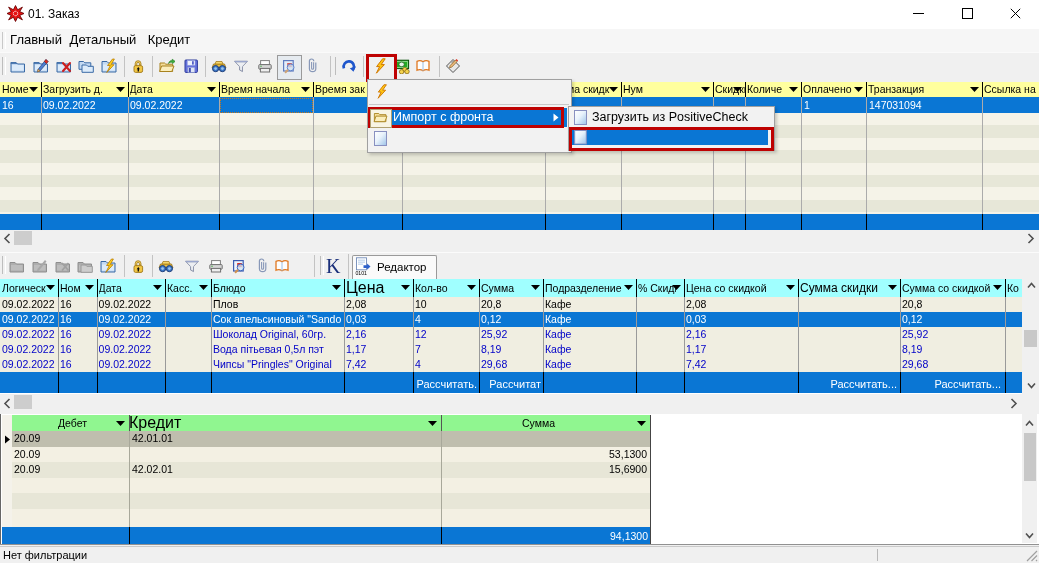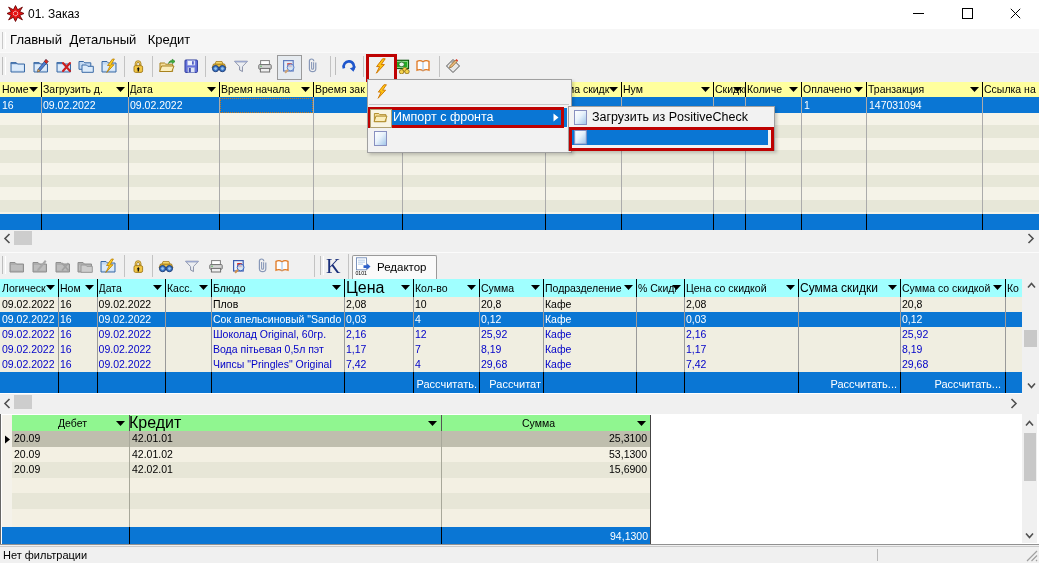--- a/index.html
+++ b/index.html
@@ -501,27 +501,25 @@
 <svg style="position:absolute;left:428px;top:420.5px" width="9" height="5" viewBox="0 0 9 5">
       <path d="M0 0 h9 l-4.5 5 z" fill="#000"></path>
     </svg>
 <span class="t" style="left:441px;top:415px;width:195px;height:16px;line-height:16px;font-size:10.5px;color:#000;text-align:center">Сумма</span>
 <svg style="position:absolute;left:637px;top:420.5px" width="9" height="5" viewBox="0 0 9 5">
       <path d="M0 0 h9 l-4.5 5 z" fill="#000"></path>
     </svg>
 <div style="position:absolute;left:12px;top:431px;width:638px;height:15.5px;background:#bfbeae"></div>
 <span class="t" style="left:14px;top:431px;width:100px;height:15.5px;line-height:15.5px;font-size:10.5px;color:#000">20.09</span>
 <span class="t" style="left:132px;top:431px;width:200px;height:15.5px;line-height:15.5px;font-size:10.5px;color:#000">42.01.01</span>
-<span class="t" style="left:441px;top:431px;width:206px;height:15.5px;line-height:15.5px;font-size:10.5px;color:#000;text-align:right">25,3100</span>
 <svg style="position:absolute;left:3.5px;top:434.5px" width="7" height="9" viewBox="0 0 7 9">
       <path d="M1 0.5 L6 4.5 1 8.5 z" fill="#000"></path>
     </svg>
 <div style="position:absolute;left:12px;top:446.5px;width:638px;height:15.5px;background:#f3f0e3"></div>
 <span class="t" style="left:14px;top:446.5px;width:100px;height:15.5px;line-height:15.5px;font-size:10.5px;color:#000">20.09</span>
-<span class="t" style="left:132px;top:446.5px;width:200px;height:15.5px;line-height:15.5px;font-size:10.5px;color:#000">42.01.02</span>
 <span class="t" style="left:441px;top:446.5px;width:206px;height:15.5px;line-height:15.5px;font-size:10.5px;color:#000;text-align:right">53,1300</span>
 <div style="position:absolute;left:12px;top:462.0px;width:638px;height:15.5px;background:#e7e6d7"></div>
 <span class="t" style="left:14px;top:462.0px;width:100px;height:15.5px;line-height:15.5px;font-size:10.5px;color:#000">20.09</span>
 <span class="t" style="left:132px;top:462.0px;width:200px;height:15.5px;line-height:15.5px;font-size:10.5px;color:#000">42.02.01</span>
 <span class="t" style="left:441px;top:462.0px;width:206px;height:15.5px;line-height:15.5px;font-size:10.5px;color:#000;text-align:right">15,6900</span>
 <div style="position:absolute;left:12px;top:477.5px;width:638px;height:15.5px;background:#f3f0e3"></div>
 <div style="position:absolute;left:12px;top:493.0px;width:638px;height:15.5px;background:#e7e6d7"></div>
 <div style="position:absolute;left:12px;top:508.5px;width:638px;height:15.5px;background:#f3f0e3"></div>
 <div style="position:absolute;left:12px;top:524.0px;width:638px;height:3.0px;background:#f3f0e3"></div>
 <div style="position:absolute;left:2px;top:527px;width:648px;height:16.5px;background:#0a76d4"></div>

